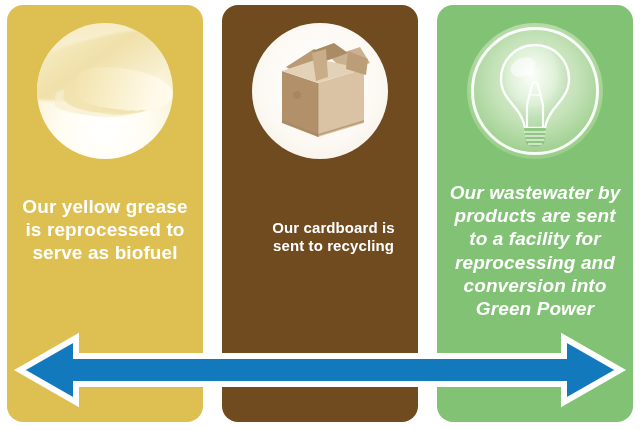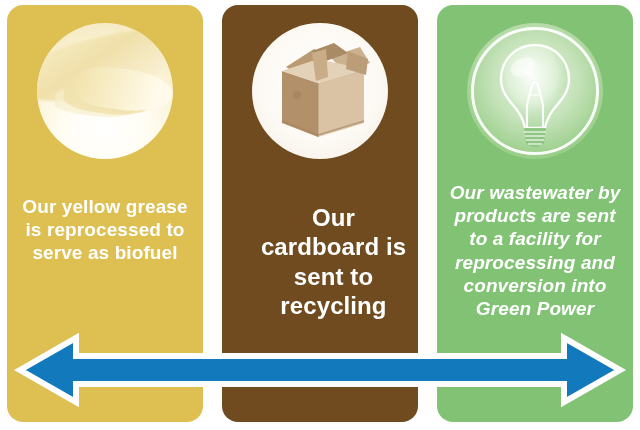--- a/index.html
+++ b/index.html
@@ -138,21 +138,21 @@
     color: #ffffff;
     font-weight: bold;
     text-align: center;
     line-height: 1.22;
     letter-spacing: .1px;
     padding: 0 10px;
     box-sizing: border-box;
     width: 100%;
   }
   .cap-1 { font-size: 19px; margin-top: 36px; }
-  .cap-2 { font-size: 24px; margin-top: 44px; padding-left: 37px; }
+  .cap-2 { font-size: 15px; margin-top: 60px; padding-left: 37px; }
   .cap-3 { font-size: 19px; margin-top: 22px; font-style: italic; }
 
   
   #arrow-layer {
     position: absolute;
     left: 0;
     top: 0;
     width: 640px;
     height: 430px;
     pointer-events: none;

